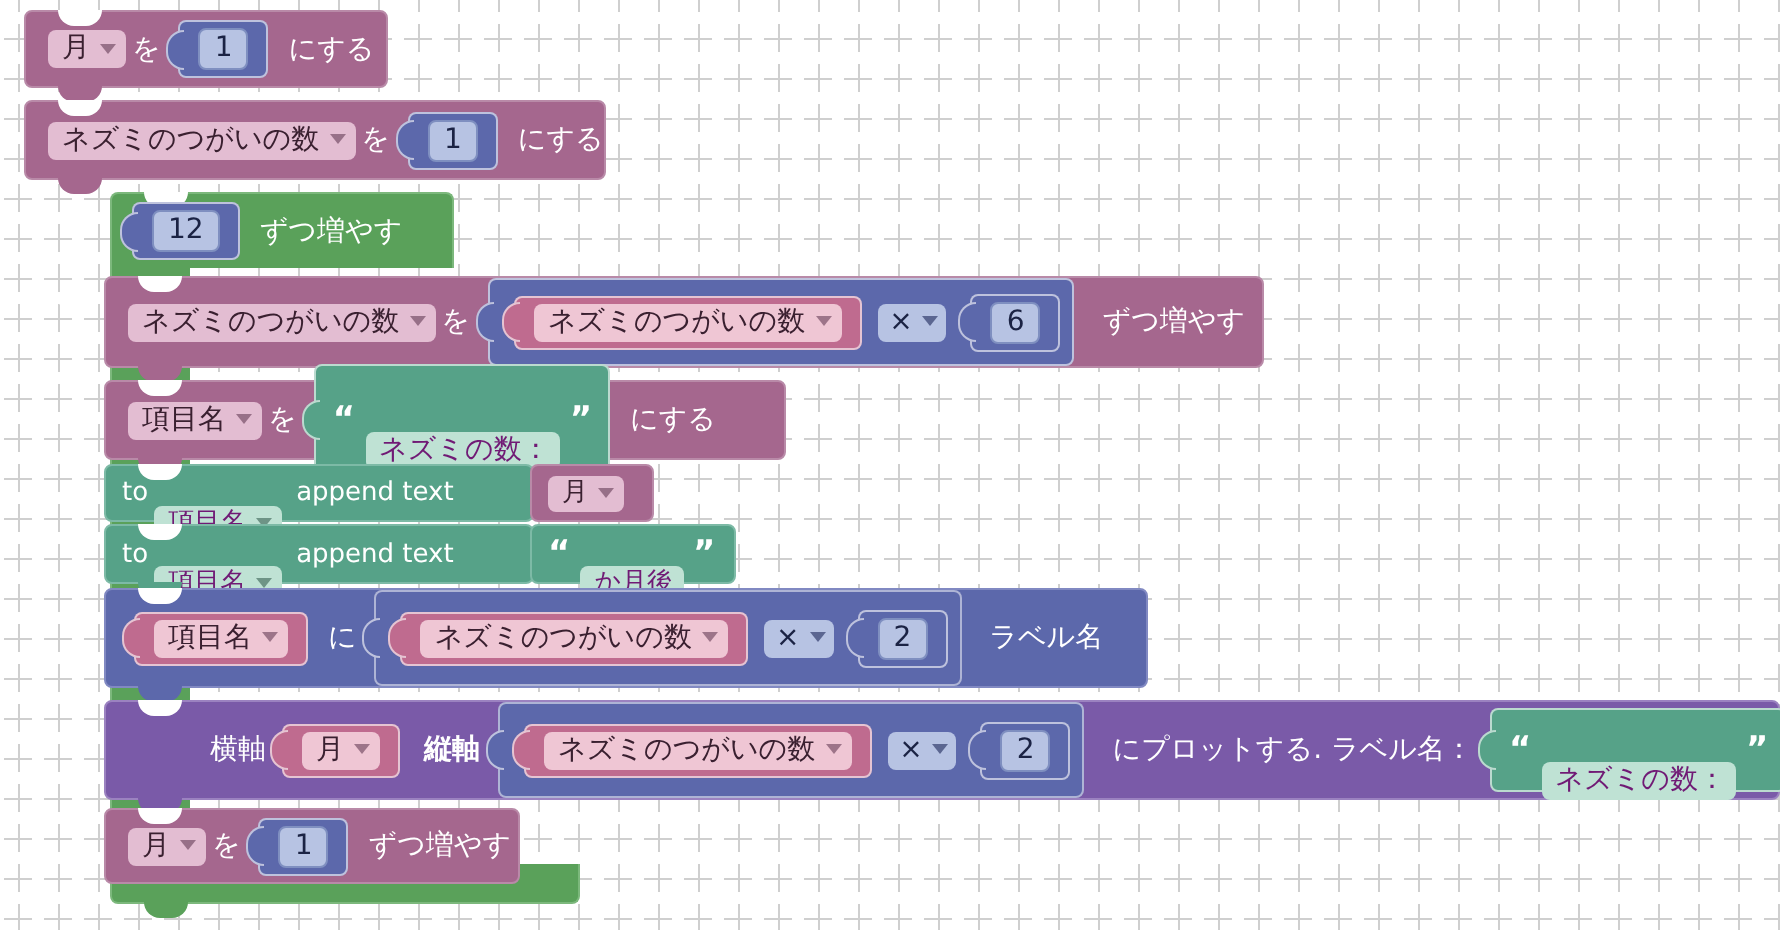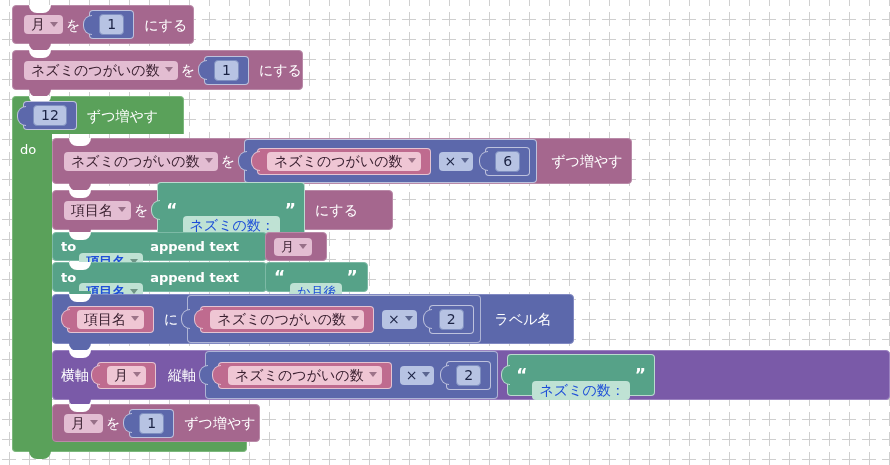--- a/index.html
+++ b/index.html
@@ -32,24 +32,24 @@
   .blk{position:absolute;box-sizing:border-box;}
   .row{display:flex;align-items:center;height:100%;}
   .lbl{color:#ffffff;white-space:nowrap;font-size:14px;line-height:1;}
   .lbl.sm{font-size:13px;}
   
   .stmt{
     border-radius:4px;
     border:1px solid rgba(255,255,255,.55);
   }
   .c-set{background:#a5678e;border-color:#b98aa8;}
-  .c-loop{background:#5aa15a;border-color:#7cb87c;}
-  .c-text{background:#56a288;border-color:#7dbaa6;font-weight:bold;}
+  .c-loop{background:#5aa15a;border-color:#7cb87c;margin-left:43px;}
+  .c-text{background:#56a288;border-color:#7dbaa6;}
   .c-math{background:#5c68ab;border-color:#8189c2;}
-  .c-plot{background:#7a5aa8;border-color:#9b82c0;}
+  .c-plot{background:#7a5aa8;border-color:#9b82c0;padding-left:44px;}
   
   .notch-top{
     position:absolute;left:16px;top:-1px;width:22px;height:8px;
     background:#ffffff;
     border-bottom-left-radius:9px;border-bottom-right-radius:9px;
     pointer-events:none;
   }
   .notch-bot{
     position:absolute;left:16px;bottom:-8px;width:22px;height:8px;
     border-bottom-left-radius:9px;border-bottom-right-radius:9px;
@@ -57,21 +57,21 @@
   }
   
   .field{
     display:inline-flex;align-items:center;
     border-radius:4px;padding:2px 5px 3px 7px;
     font-size:14px;line-height:1;white-space:nowrap;
     margin:0 3px;
   }
   .f-var{background:#e3bdd2;color:#3a2030;}
   .f-var-on-math{background:#efc6d4;color:#3a2030;}
-  .f-txt{background:#bfe2d4;color:#1d4ed8;margin-top:30px;}
+  .f-txt{background:#bfe2d4;color:#701a75;margin-top:30px;}
   .f-num{background:#b7c3e3;color:#1b2344;border:1px solid #7f8fc0;padding:2px 7px 3px;}
   .f-op{background:#b7c3e3;color:#1b2344;padding:2px 4px 3px 6px;}
   .caret{
     display:inline-block;width:0;height:0;margin-left:5px;
     border-left:4px solid transparent;border-right:4px solid transparent;
     border-top:5px solid rgba(90,50,75,.55);
   }
   .caret.dark{border-top-color:rgba(30,40,90,.6);}
   
   .plug{
@@ -269,36 +269,37 @@
   <div class="blk stmt c-plot" style="left:52px;top:350px;width:838px;height:50px;">
     <div class="notch-top"></div>
     <div class="row" style="padding-left:8px;">
       <span class="lbl">横軸</span>
       <span class="plug p-var" style="margin-left:8px;">
         <span class="field f-var-on-math">
           <span>月</span>
           <i class="caret"></i>
         </span>
       </span>
-      <span class="lbl" style="margin-left:12px;">縦軸</span>
+      <span class="lbl" style="margin-left:12px;font-weight:bold;">縦軸</span>
       <span class="plug p-math" style="height:40px;border-color:rgba(255,255,255,.5);">
         <span class="plug p-var" style="margin-left:6px;">
           <span class="field f-var-on-math">
             <span>ネズミのつがいの数</span>
             <i class="caret"></i>
           </span>
         </span>
         <span class="field f-op" style="margin-left:8px;">
           <span>×</span>
           <i class="caret dark"></i>
         </span>
         <span class="plug p-num">
           <span class="field f-num">2</span>
         </span>
       </span>
+      <span class="lbl" style="margin-left:14px;">にプロットする. ラベル名：</span>
       <span class="plug p-text" style="height:34px;">
         <span class="quote">“</span>
         <span class="field f-txt">ネズミの数：</span>
         <span class="quote">”</span>
       </span>
     </div>
     <div class="notch-bot" style="background:#7a5aa8;"></div>
   </div>
 
   <div class="blk stmt c-set" style="left:52px;top:404px;width:208px;height:38px;">

